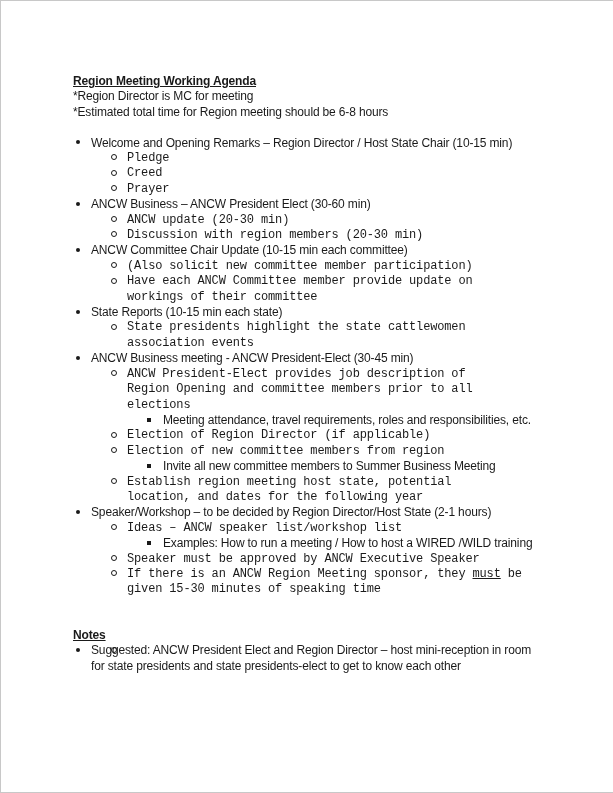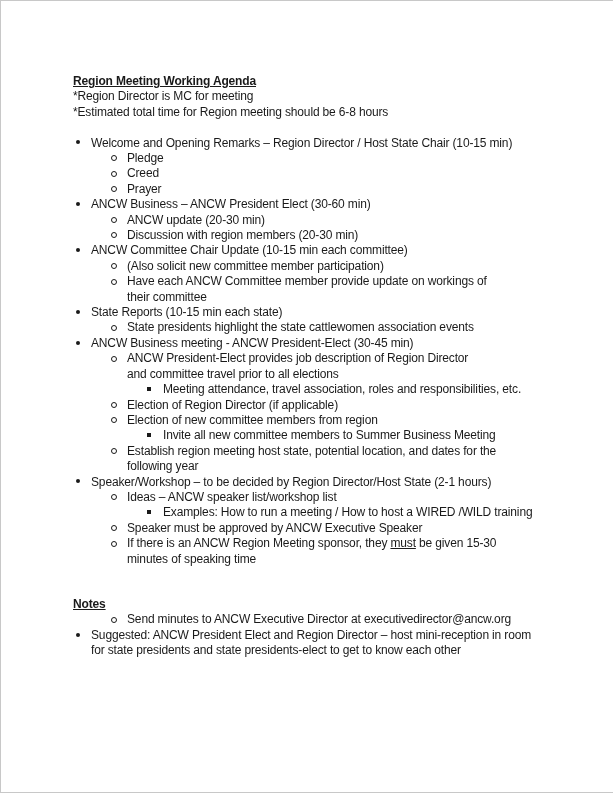--- a/index.html
+++ b/index.html
@@ -16,21 +16,21 @@
     padding-left: 7px;
   }
   .content { position: absolute; left: 72px; top: 73px; width: 470px; }
   .line { line-height: 15.4px; white-space: nowrap; }
   .title { font-weight: bold; text-decoration: underline; }
   .blank { height: 15.4px; }
   .blank2 { height: 30px; }
   ul { list-style: none; margin: 0; padding: 0; }
   li { position: relative; line-height: 15.4px; }
   .l1 { padding-left: 18px; }
-  .l2 { padding-left: 54px; }
+  .l2 { padding-left: 54px; font-family: Liberation Mono, monospace; }
   .l3 { padding-left: 90px; }
   .mk { position: absolute; top: 0; }
   .l1 > .mk { left: 3px; }
   .l2 > .mk { left: 38px; }
   .l3 > .mk { left: 74px; }
   .dot { display:inline-block; width:4px; height:4px; background:#1a1a1a; border-radius:50%; vertical-align: middle; margin-top:-2px; }
   .circ { display:inline-block; width:4px; height:4px; border:1px solid #1a1a1a; border-radius:50%; vertical-align: middle; margin-top:-1px; }
   .sq { display:inline-block; width:4px; height:4px; background:#1a1a1a; vertical-align: middle; margin-top:-2px; }
   .txt { display: block; white-space: normal; }
   .u { text-decoration: underline; }
@@ -98,25 +98,25 @@
           <span class="mk"><span class="circ"></span></span>
           <span class="txt">State presidents highlight the state cattlewomen association events</span>
         </li>
 
       <li class="l1">
           <span class="mk"><span class="dot"></span></span>
           <span class="txt">ANCW Business meeting - ANCW President-Elect (30-45 min)</span>
         </li>
       <li class="l2" style="width:360px">
           <span class="mk"><span class="circ"></span></span>
-          <span class="txt">ANCW President-Elect provides job description of Region Director and committee travel prior to all elections</span>
+          <span class="txt">ANCW President-Elect provides job description of Region Opening and committee members prior to all elections</span>
         </li>
       <li class="l3">
           <span class="mk"><span class="sq"></span></span>
-          <span class="txt" style="white-space:nowrap">Meeting attendance, travel association, roles and responsibilities, etc.</span>
+          <span class="txt" style="white-space:nowrap">Meeting attendance, travel requirements, roles and responsibilities, etc.</span>
         </li>
       <li class="l2">
           <span class="mk"><span class="circ"></span></span>
           <span class="txt">Election of Region Director (if applicable)</span>
         </li>
       <li class="l2">
           <span class="mk"><span class="circ"></span></span>
           <span class="txt">Election of new committee members from region</span>
         </li>
       <li class="l3">
@@ -149,21 +149,20 @@
         <span class="txt"><span>If there is an ANCW Region Meeting sponsor, they </span><span class="u">must</span><span> be given 15-30 minutes of speaking time</span></span>
       </li>
     </ul>
 
     <div class="blank2"></div>
 
     <div class="line title">Notes</div>
     <ul>
       <li class="l2">
           <span class="mk"><span class="circ"></span></span>
-          <span class="txt" style="white-space:nowrap">Send minutes to ANCW Executive Director at executivedirector@ancw.org</span>
         </li>
       <li class="l1" style="width:452px">
           <span class="mk"><span class="dot"></span></span>
           <span class="txt">Suggested: ANCW President Elect and Region Director – host mini-reception in room for state presidents and state presidents-elect to get to know each other</span>
         </li>
     </ul>
   </div>
 </div>
 
 </body></html>

